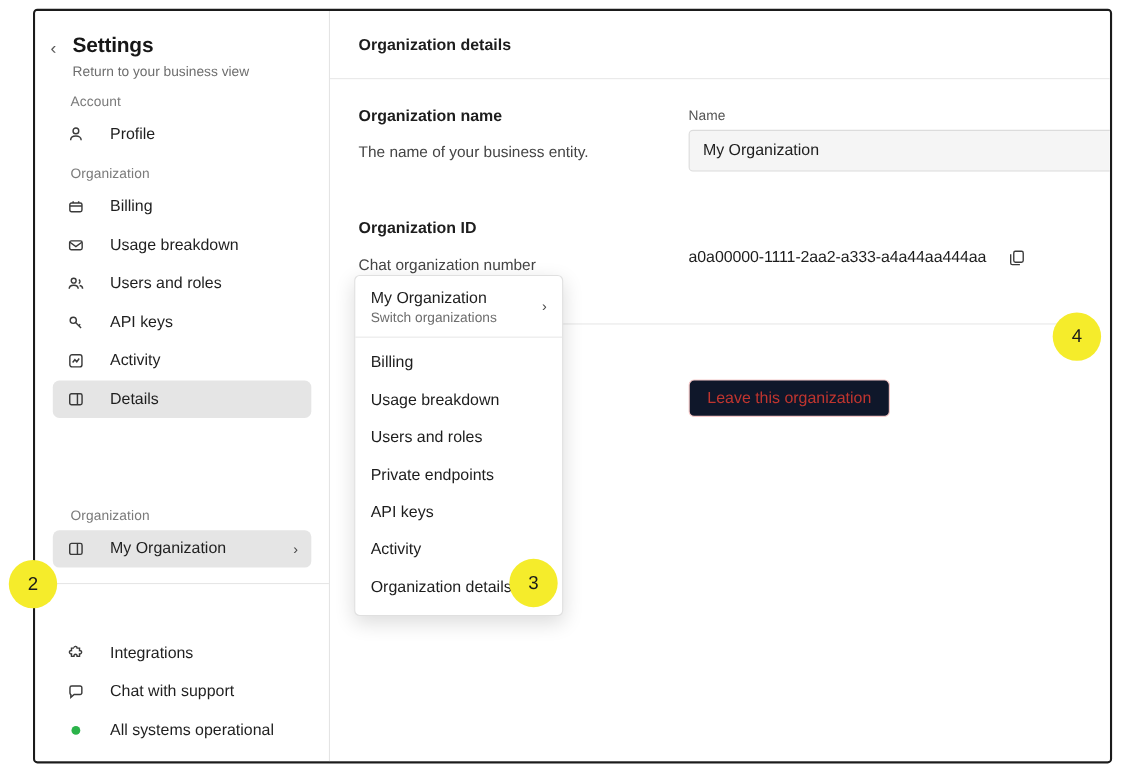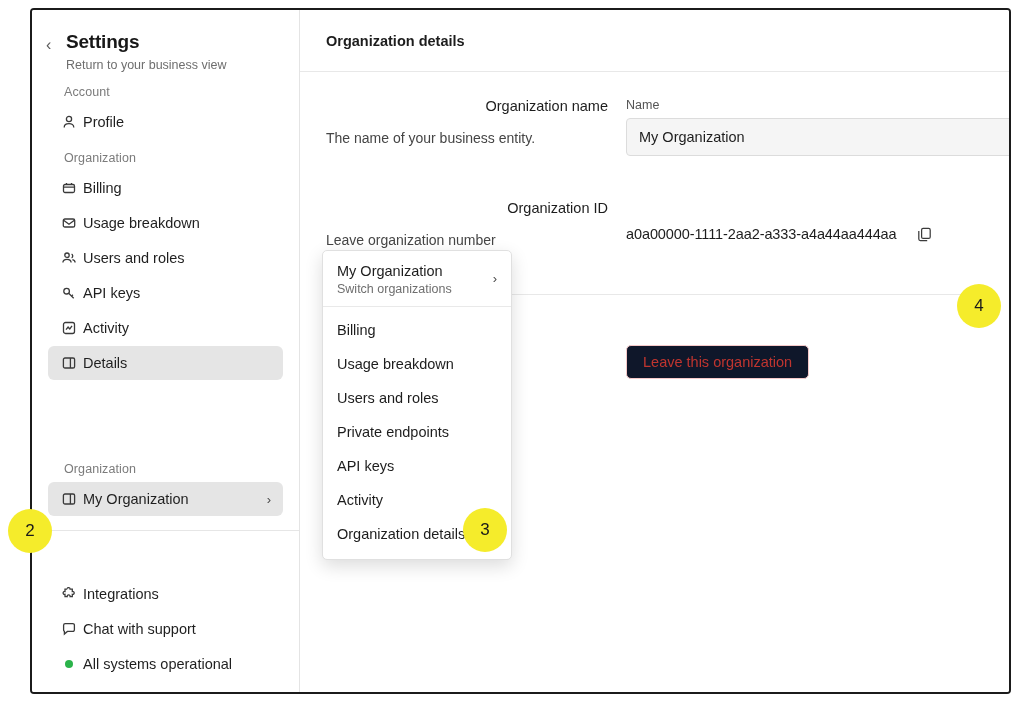--- a/index.html
+++ b/index.html
@@ -67,21 +67,21 @@
     font-size: 12.5px;
     color: #7b7b7b;
     padding: 0 0 0 32px;
     margin-top: 12px;
     margin-bottom: 6px;
     letter-spacing: 0.1px;
   }
   .nav-item {
     display: flex;
     align-items: center;
-    gap: 6px;
+    gap: 23px;
     height: 34px;
     margin: 1px 16px 1px 16px;
     padding: 0 12px;
     border-radius: 6px;
     font-size: 14.5px;
     color: #1f1f1f;
     cursor: pointer;
     position: relative;
   }
   .nav-item.selected { background: #e5e5e5; }
@@ -147,24 +147,23 @@
     display: flex;
     align-items: flex-start;
   }
   .row-left {
     width: 300px;
     flex: 0 0 300px;
     padding-right: 18px;
   }
   .row-title {
     font-size: 14.5px;
-    font-weight: normal;
+    font-weight: bold;
     color: #1d1d1d;
     margin-bottom: 14px;
-    text-align: right;
   }
   .row-desc {
     font-size: 14px;
     color: #454545;
     line-height: 21px;
   }
   .field-label {
     font-size: 12.5px;
     color: #545454;
     margin-bottom: 6px;
@@ -426,21 +425,21 @@
             <input class="text-input" type="text" value="My Organization" style="">
           </div>
         </div>
       </div>
 
       <div class="section" style="padding-top:34px;">
         <div class="row">
           <div class="row-left">
             <div class="row-title">Organization ID</div>
             <div class="row-desc">
-              <span>Leave organization number</span><br>
+              <span>Chat organization number</span><br>
               <span>organization during</span>
             </div>
           </div>
           <div class="org-id-row" style="margin-top:22px;">
             <span class="org-id-value">a0a00000-1111-2aa2-a333-a4a44aa444aa</span>
             <span class="copy-btn">
               <svg width="17" height="17" viewBox="0 0 17 17" fill="none" stroke="currentColor" stroke-width="1.25">
                 <rect x="5.6" y="2.4" width="8.6" height="10" rx="1.5"></rect>
                 <path d="M11.2 14.6H4.3a1.5 1.5 0 0 1-1.5-1.5V5.1"></path>
               </svg>

